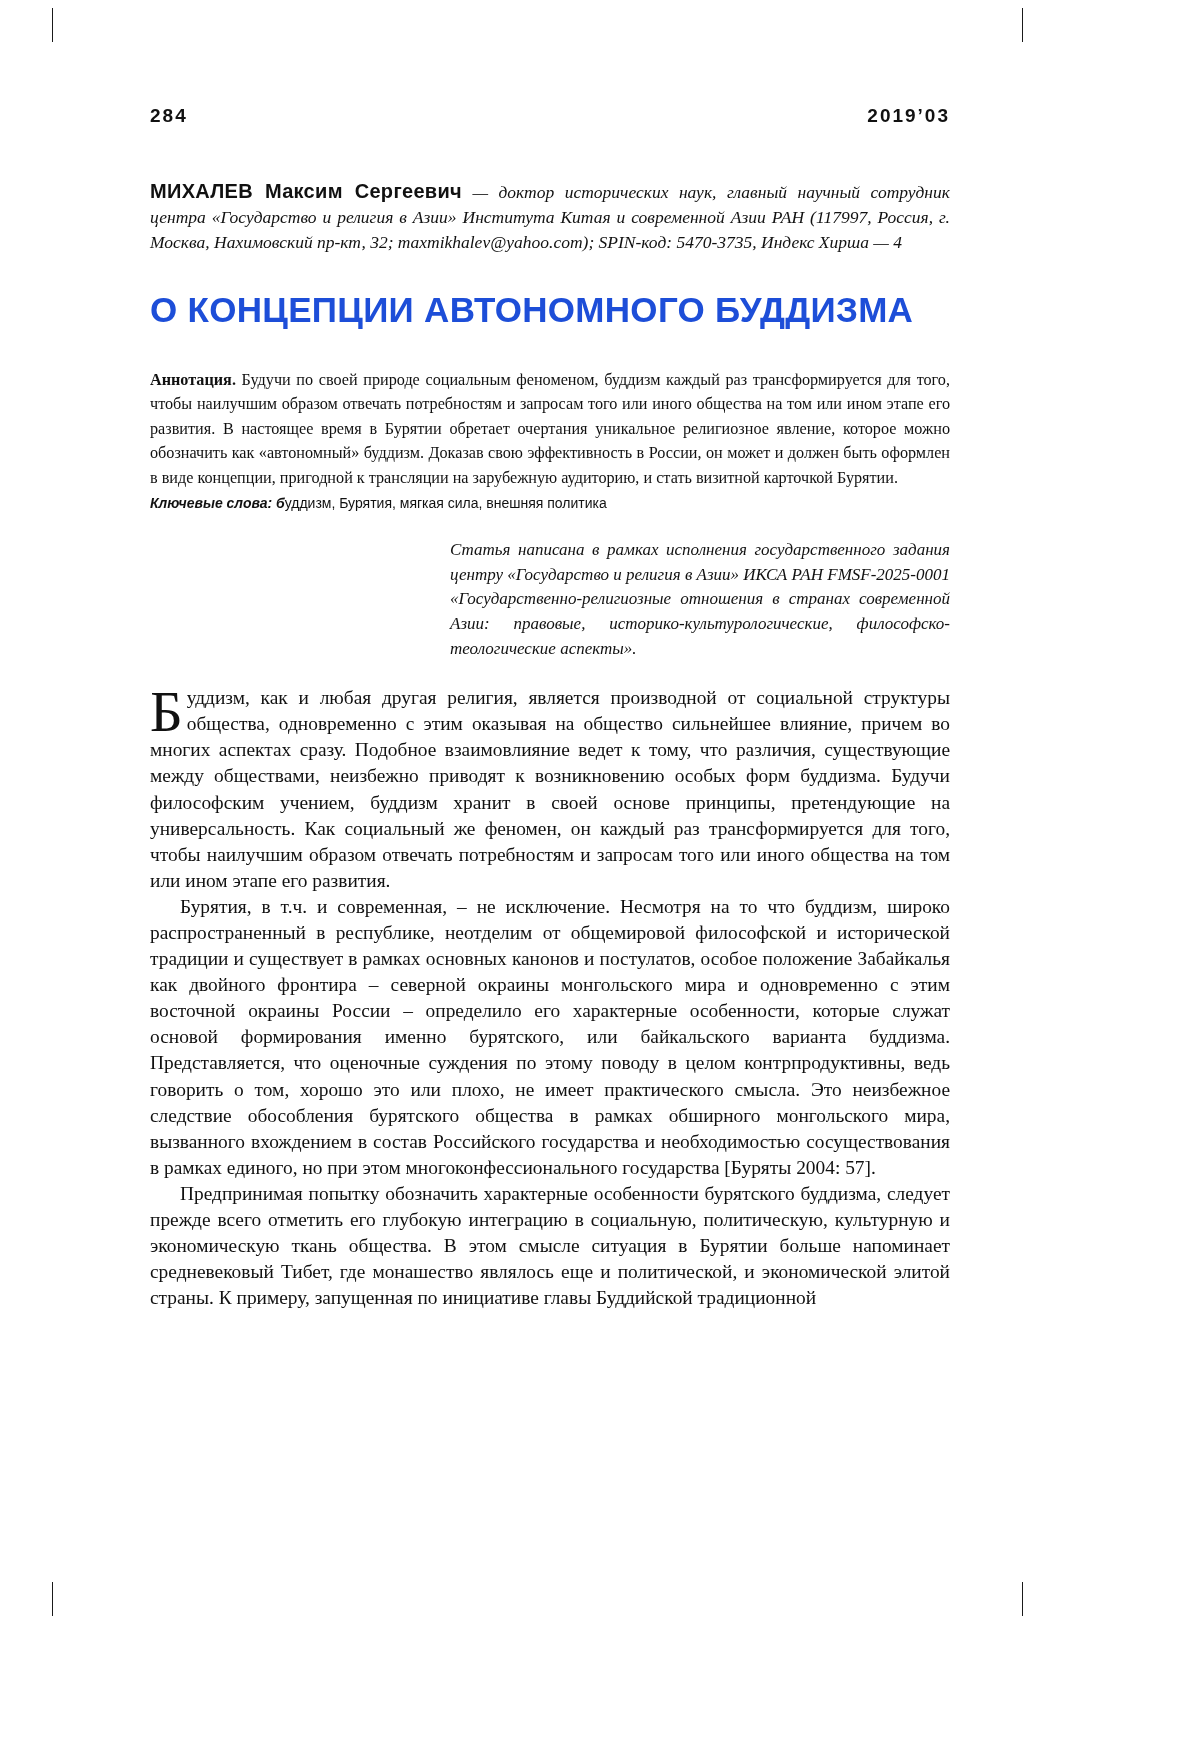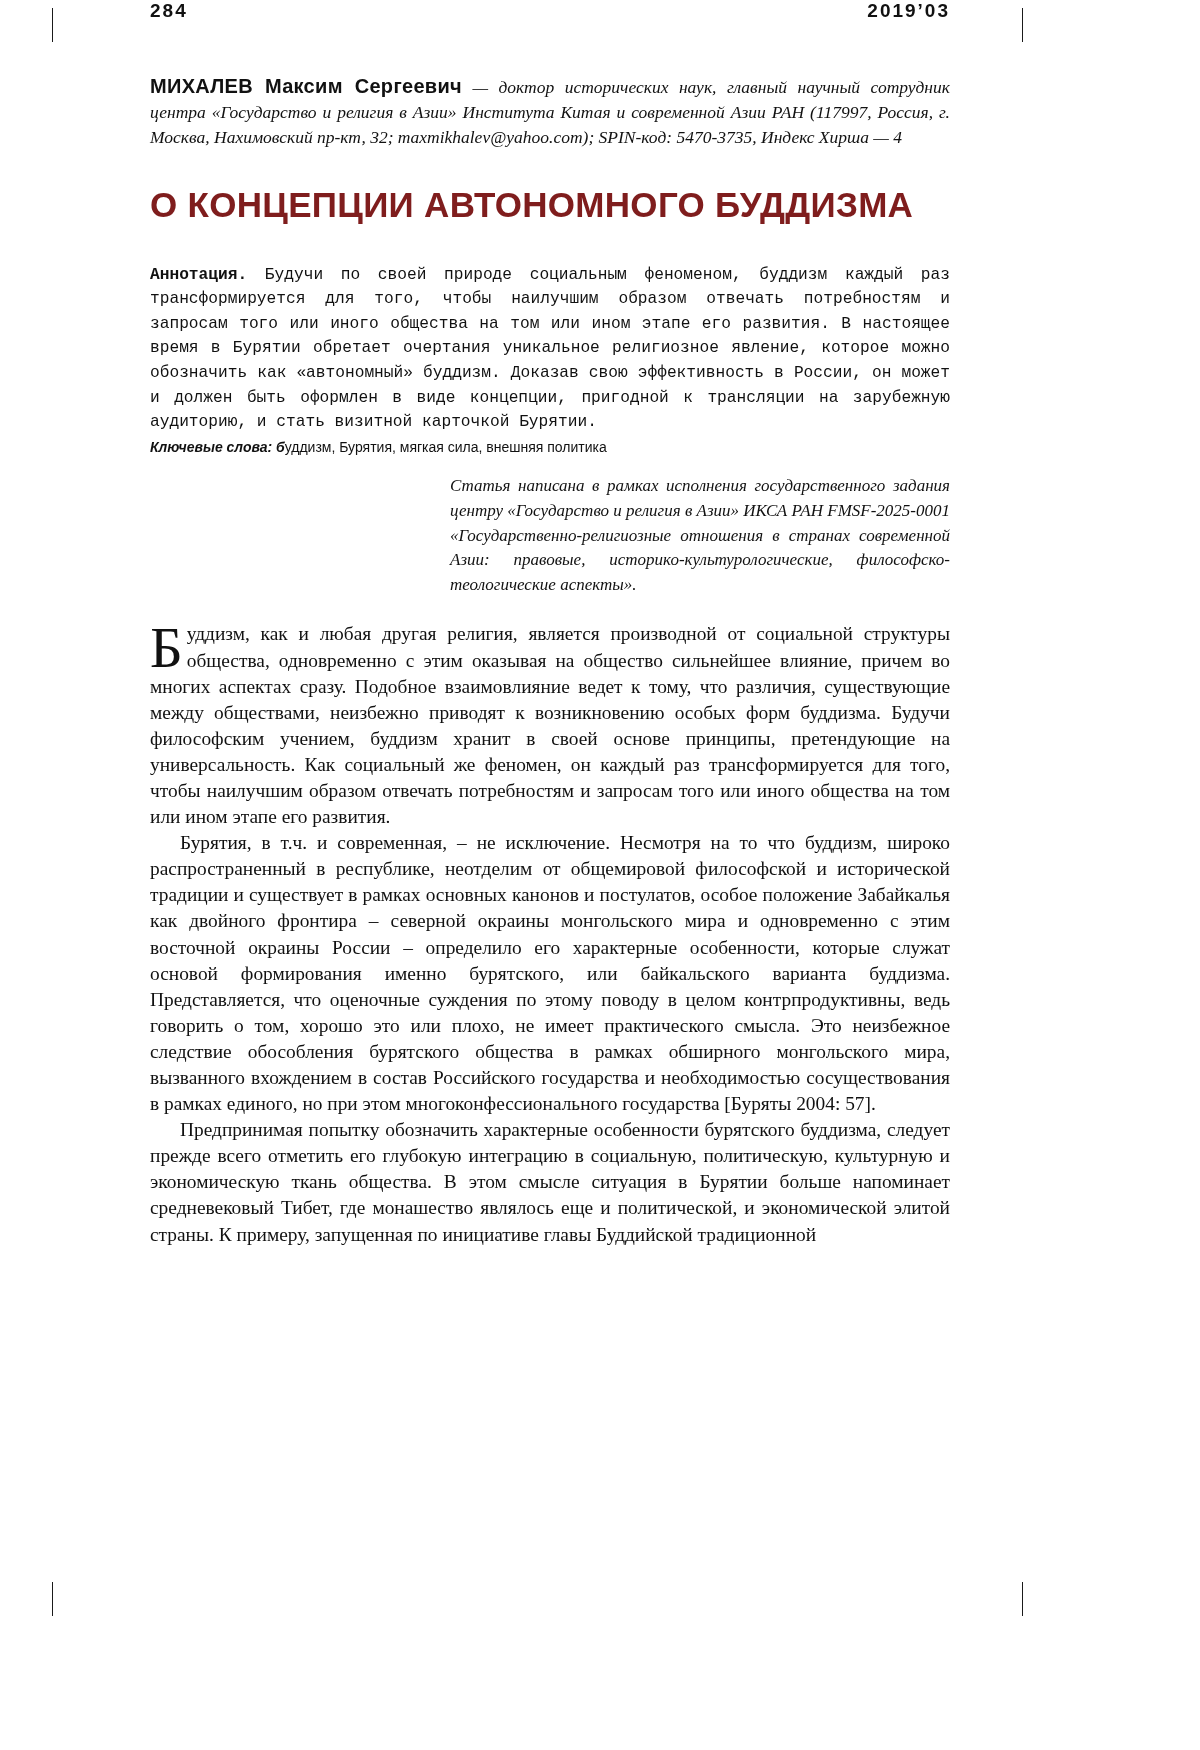--- a/index.html
+++ b/index.html
@@ -30,20 +30,21 @@
     position: absolute;
     left: 150px;
     top: 0;
     width: 800px;
     height: 1750px;
   }
 
   
   .running-head {
     position: relative;
+    margin-top: 105px;
     height: 28px;
     font-family: "Liberation Sans", sans-serif;
     font-weight: bold;
     font-size: 19px;
     letter-spacing: 2px;
     color: #111;
   }
   .rh-left { position: absolute; left: 0; top: 0; }
   .rh-center {
     position: absolute;
@@ -71,48 +72,48 @@
   }
 
   
   .article-title {
     margin-top: 36px;
     font-family: "Liberation Sans", sans-serif;
     font-weight: bold;
     font-size: 35px;
     letter-spacing: 0.3px;
     line-height: 1.1;
-    color: #7f1d1d;
+    color: #1d4ed8;
   }
 
   
   .abstract {
     margin-top: 38px;
-    font-family: Liberation Mono, monospace;
+    font-family: Liberation Serif, serif;
     font-size: 16.2px;
     line-height: 1.52;
     text-align: justify;
   }
   .abstract .lead {
     font-weight: bold;
   }
   .keywords {
     font-family: "Liberation Sans", sans-serif;
     font-size: 14px;
     line-height: 1.52;
     margin-top: 2px;
   }
   .keywords .lead {
     font-weight: bold;
     font-style: italic;
   }
 
   
   .funding {
-    margin-top: 16px;
+    margin-top: 24px;
     margin-left: 300px;
     font-style: italic;
     font-size: 17px;
     line-height: 1.45;
     text-align: justify;
   }
 
   
   .body-text {
     margin-top: 24px;

